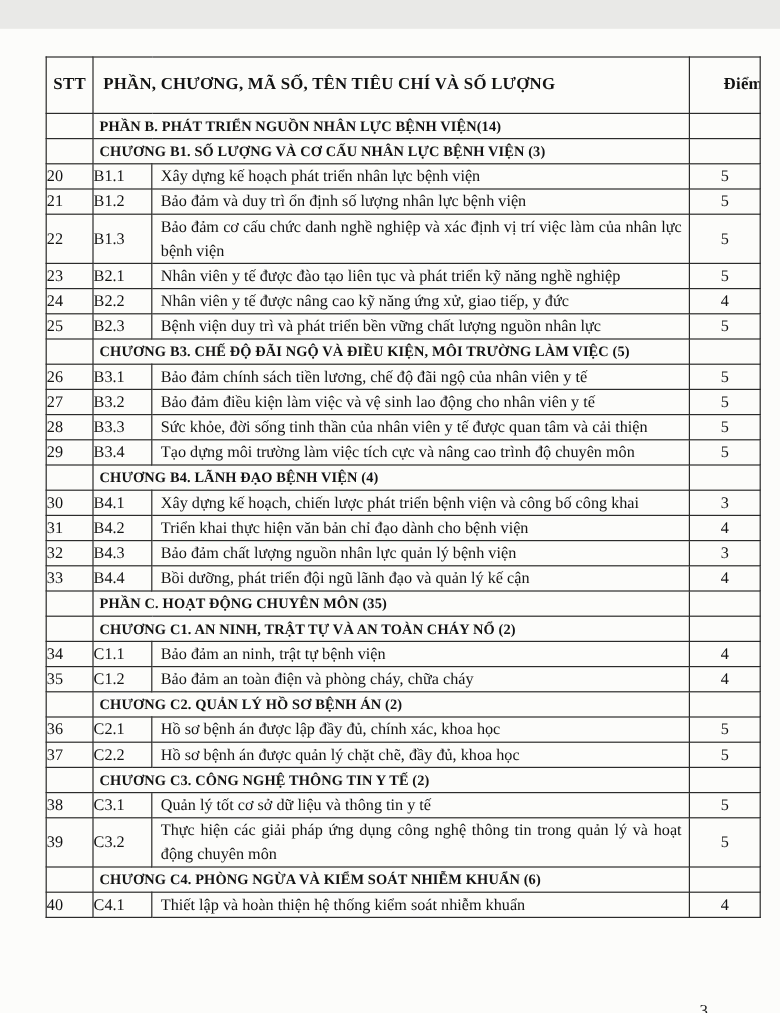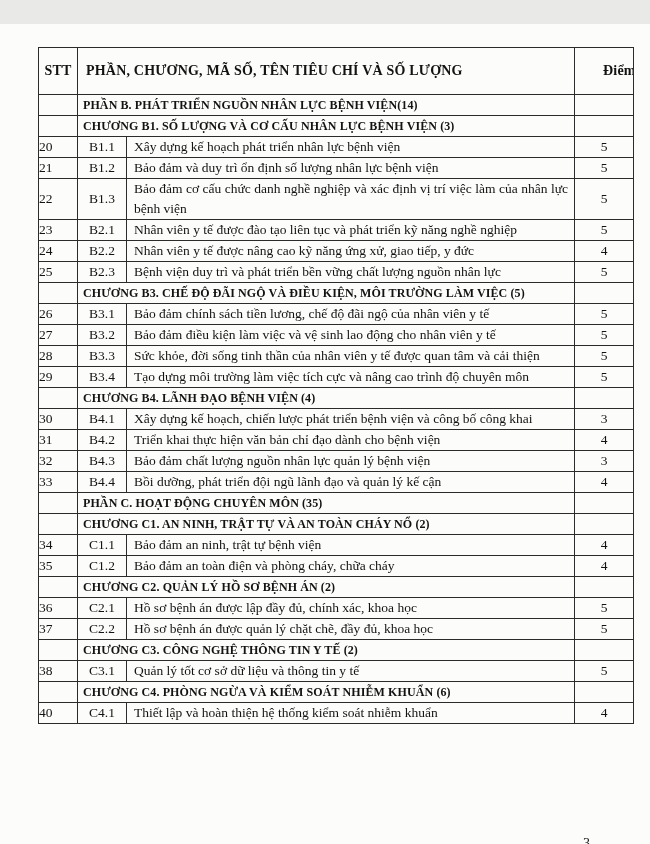--- a/index.html
+++ b/index.html
@@ -42,21 +42,21 @@
   th.col-crit  { text-align: left; padding-left: 8px; }
   th.col-score { text-align: center; padding-left: 28px; }
 
   td { font-size: 13.5px; line-height: 20px; }
 
   td.stt {
     text-align: left;
     vertical-align: top;
     padding-top: 0px;
   }
-  td.code  { text-align: center; }
+  td.code  { text-align: left; }
   td.name  {
     text-align: justify;
     padding: 0 6px 0 7px;
   }
   td.score { text-align: center; }
 
   tr.section td.section-label {
     font-weight: bold;
     font-size: 12px;
     text-align: left;
@@ -239,20 +239,26 @@
           <td class="stt"></td>
           <td class="section-label" colspan="2">CHƯƠNG C3. CÔNG NGHỆ THÔNG TIN Y TẾ (2)</td>
           <td class="score"></td>
         </tr>
         <tr class="item">
           <td class="stt">38</td>
           <td class="code">C3.1</td>
           <td class="name">Quản lý tốt cơ sở dữ liệu và thông tin y tế</td>
           <td class="score">5</td>
         </tr>
+        <tr class="item">
+          <td class="stt">39</td>
+          <td class="code">C3.2</td>
+          <td class="name">Thực hiện các giải pháp ứng dụng công nghệ thông tin trong quản lý và hoạt động chuyên môn</td>
+          <td class="score">5</td>
+        </tr>
         <tr class="section">
           <td class="stt"></td>
           <td class="section-label" colspan="2">CHƯƠNG C4. PHÒNG NGỪA VÀ KIỂM SOÁT NHIỄM KHUẨN (6)</td>
           <td class="score"></td>
         </tr>
         <tr class="item">
           <td class="stt">40</td>
           <td class="code">C4.1</td>
           <td class="name">Thiết lập và hoàn thiện hệ thống kiểm soát nhiễm khuẩn</td>
           <td class="score">4</td>

